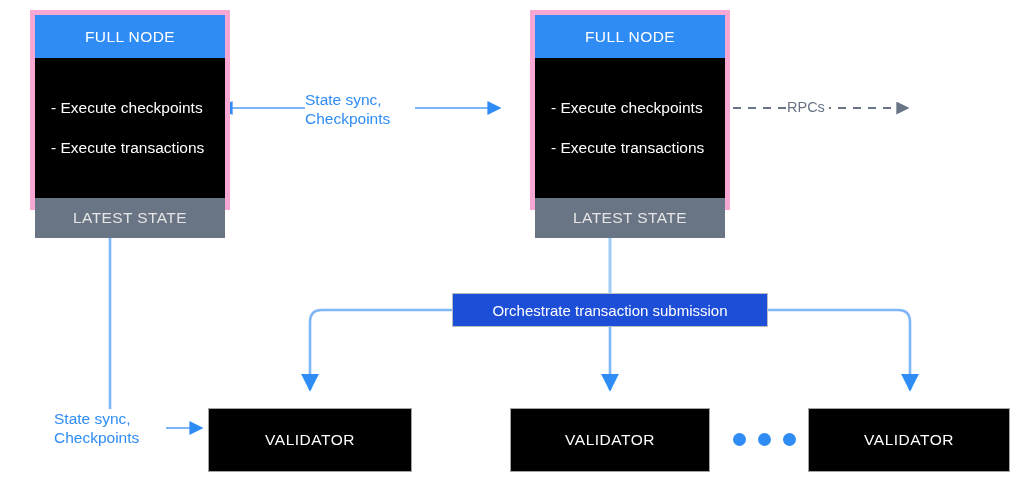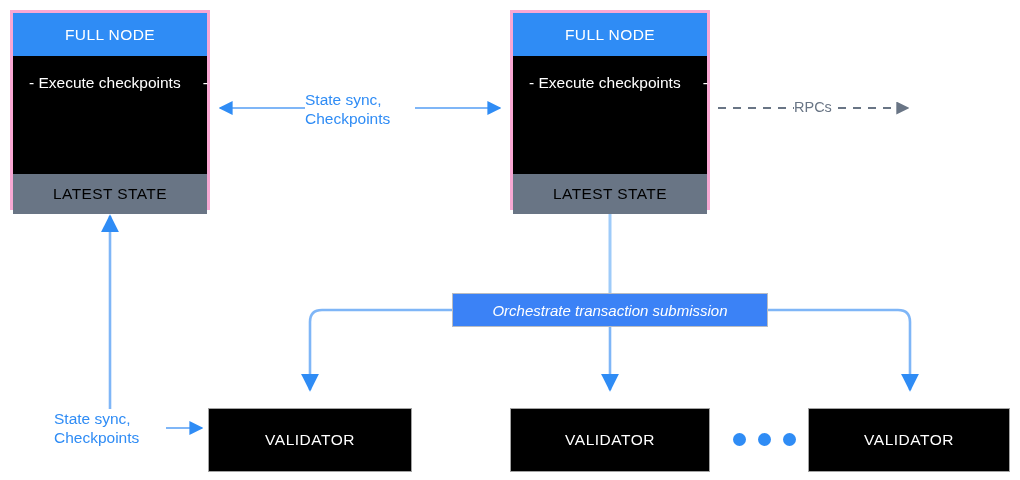--- a/index.html
+++ b/index.html
@@ -23,54 +23,55 @@
     top: 0;
     width: 1020px;
     height: 480px;
     pointer-events: none;
   }
 
   
   .node {
     position: absolute;
     box-sizing: border-box;
-    border: 3px solid #f9a8d4;
+    border: 5px solid #f9a8d4;
     background: #000000;
+    margin-left: 20px;
   }
   .node-header {
     height: 43px;
     background: #2f8cf5;
     color: #ffffff;
     font-size: 15.5px;
     letter-spacing: 0.4px;
     display: flex;
     align-items: center;
     justify-content: center;
     box-sizing: border-box;
   }
   .node-body {
     background: #000000;
     color: #ffffff;
     padding: 18px 0 18px 16px;
     box-sizing: border-box;
-    height: 118px;
-    display: flex;
-    flex-direction: row;
-    justify-content: space-between;
+    height: 140px;
+    display: flex;
+    flex-direction: column;
+    justify-content: center;
     gap: 22px;
   }
   .node-body .bullet {
     font-size: 15.5px;
     color: #ffffff;
     white-space: nowrap;
   }
   .node-footer {
     height: 40px;
     background: #697585;
-    color: #000000;
+    color: #e5e5e5;
     font-size: 15.5px;
     letter-spacing: 0.4px;
     display: flex;
     align-items: center;
     justify-content: center;
     box-sizing: border-box;
   }
 
   
   .validator {
@@ -83,29 +84,28 @@
     letter-spacing: 0.5px;
     display: flex;
     align-items: center;
     justify-content: center;
   }
 
   
   .orchestrate {
     position: absolute;
     box-sizing: border-box;
-    background: #3b82f6;
+    background: #1d4ed8;
     border: 1px solid #b9bcc2;
     color: #ffffff;
     font-size: 15px;
     display: flex;
     align-items: center;
     justify-content: center;
     z-index: 4;
-    font-style: italic;
   }
 
   
   .edge-label {
     position: absolute;
     color: #2f8cf5;
     font-size: 15.5px;
     line-height: 19px;
     text-align: left;
     background: #ffffff;
@@ -183,21 +183,21 @@
       <div class="bullet">- Execute transactions</div>
     </div>
     <div class="node-footer">LATEST STATE</div>
   </div>
 
   <div class="edge-label" style="left:305px; top:90px; width:110px;">
     <div>State sync,</div>
     <div>Checkpoints</div>
   </div>
 
-  <div class="edge-label rpc" style="left:787px; top:98px; width:42px; line-height:18px;margin-left:7px;">
+  <div class="edge-label rpc" style="left:787px; top:98px; width:42px; line-height:18px;">
     <span>RPCs</span>
   </div>
 
   <div class="edge-label" style="left:54px; top:409px; width:112px;">
     <div>State sync,</div>
     <div>Checkpoints</div>
   </div>
 
   <div class="orchestrate" style="left:452px; top:293px; width:316px; height:34px;">
     <span>Orchestrate transaction submission</span>

